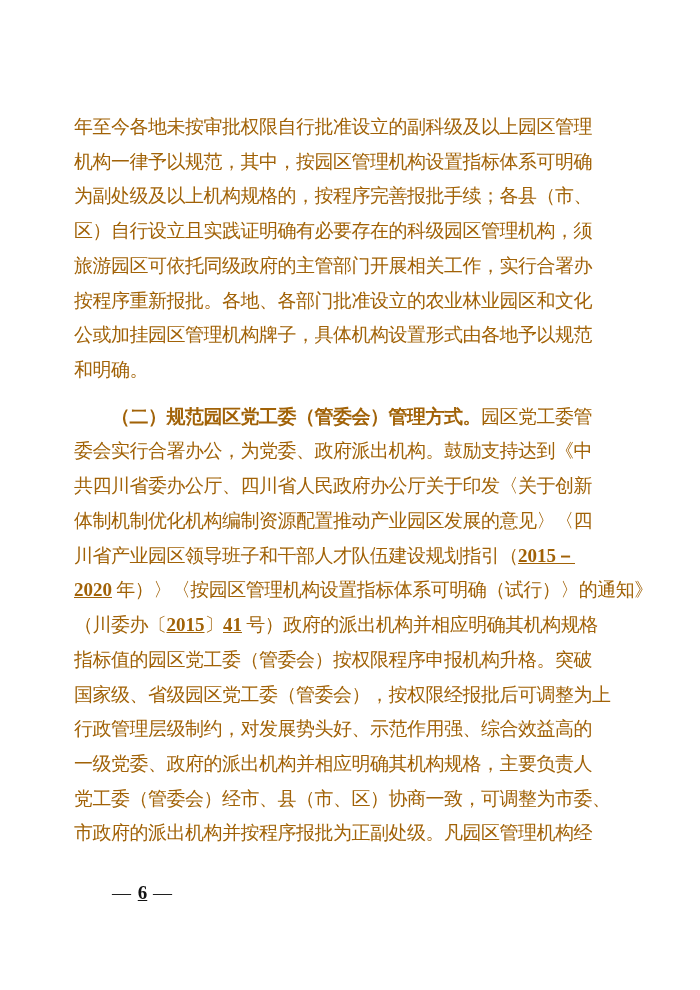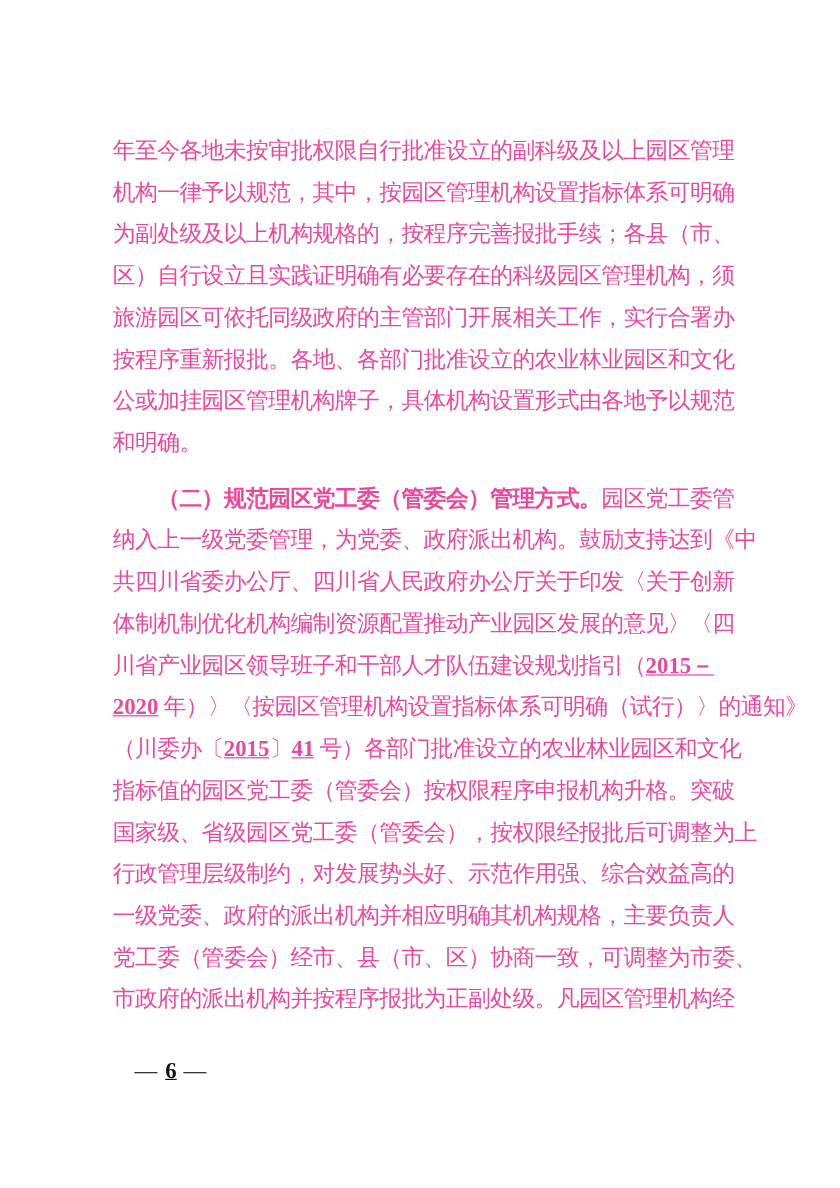--- a/index.html
+++ b/index.html
@@ -14,24 +14,24 @@
     overflow: hidden;
     font-family: "Liberation Serif", serif;
   }
   .page {
     position: absolute;
     inset: 0;
     background: #ffffff;
   }
   .text-block {
     position: absolute;
-    left: 94px;
+    left: 74px;
     top: 110px;
     width: 524px;
-    color: #ec4899;
+    color: #a16207;
   }
   .line {
     height: 34.72px;
     line-height: 34.72px;
     font-size: 19px;
     letter-spacing: -0.5px;
     white-space: nowrap;
   }
   .line.indent {
     padding-left: 37px;
@@ -64,26 +64,26 @@
   <div class="text-block">
       <div class="line"><span>年至今各地未按审批权限自行批准设立的副科级及以上园区管理</span></div>
       <div class="line"><span>机构一律予以规范，其中，按园区管理机构设置指标体系可明确</span></div>
       <div class="line"><span>为副处级及以上机构规格的，按程序完善报批手续；各县（市、</span></div>
       <div class="line"><span>区）自行设立且实践证明确有必要存在的科级园区管理机构，须</span></div>
       <div class="line"><span>旅游园区可依托同级政府的主管部门开展相关工作，实行合署办</span></div>
       <div class="line"><span>按程序重新报批。各地、各部门批准设立的农业林业园区和文化</span></div>
       <div class="line"><span>公或加挂园区管理机构牌子，具体机构设置形式由各地予以规范</span></div>
       <div class="line"><span>和明确。</span></div>
       <div class="line indent"><span class="seg-bold">（二）规范园区党工委（管委会）管理方式。</span><span>园区党工委管</span></div>
-      <div class="line"><span>纳入上一级党委管理，为党委、政府派出机构。鼓励支持达到《中</span></div>
+      <div class="line"><span>委会实行合署办公，为党委、政府派出机构。鼓励支持达到《中</span></div>
       <div class="line"><span>共四川省委办公厅、四川省人民政府办公厅关于印发〈关于创新</span></div>
       <div class="line"><span>体制机制优化机构编制资源配置推动产业园区发展的意见〉〈四</span></div>
       <div class="line"><span>川省产业园区领导班子和干部人才队伍建设规划指引（</span><span class="seg-num">2015－</span></div>
       <div class="line"><span class="seg-num">2020</span><span> 年）〉〈按园区管理机构设置指标体系可明确（试行）〉的通知》</span></div>
-      <div class="line"><span>（川委办〔</span><span class="seg-num">2015</span><span>〕</span><span class="seg-num">41</span><span> 号）各部门批准设立的农业林业园区和文化</span></div>
+      <div class="line"><span>（川委办〔</span><span class="seg-num">2015</span><span>〕</span><span class="seg-num">41</span><span> 号）政府的派出机构并相应明确其机构规格</span></div>
       <div class="line"><span>指标值的园区党工委（管委会）按权限程序申报机构升格。突破</span></div>
       <div class="line"><span>国家级、省级园区党工委（管委会），按权限经报批后可调整为上</span></div>
       <div class="line"><span>行政管理层级制约，对发展势头好、示范作用强、综合效益高的</span></div>
       <div class="line"><span>一级党委、政府的派出机构并相应明确其机构规格，主要负责人</span></div>
       <div class="line"><span>党工委（管委会）经市、县（市、区）协商一致，可调整为市委、</span></div>
       <div class="line"><span>市政府的派出机构并按程序报批为正副处级。凡园区管理机构经</span></div>
     </div>
   <div class="page-number"><span>— </span><span class="seg-num">6</span><span> —</span></div>
 </div>
 

